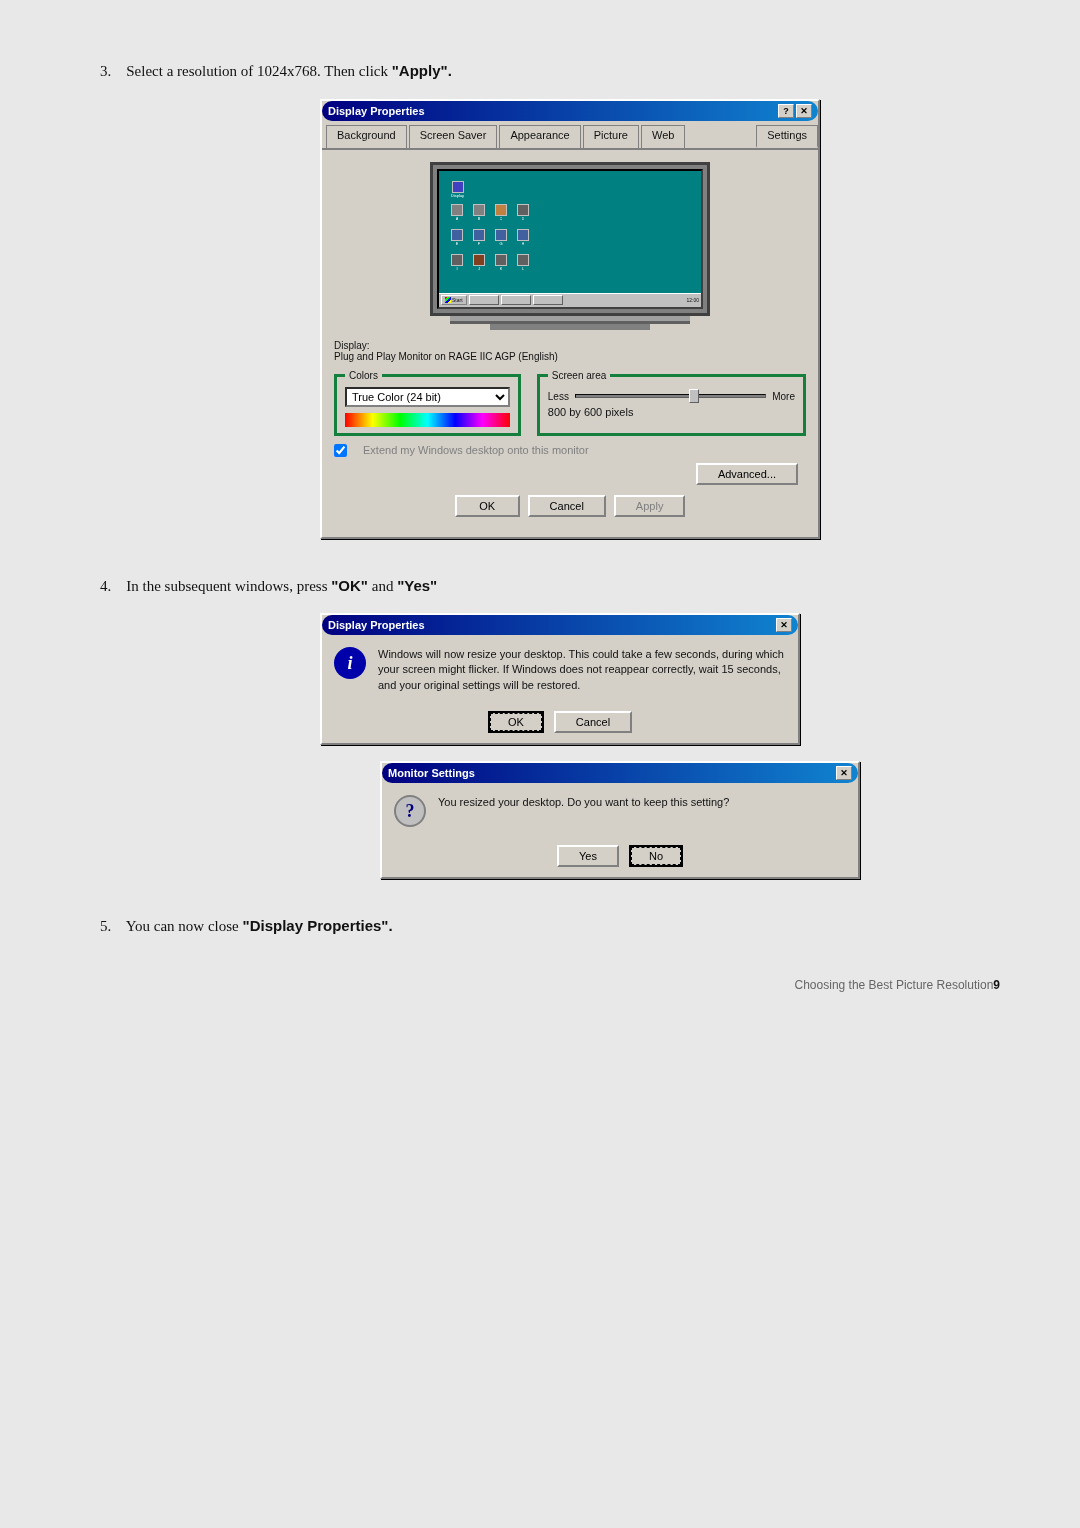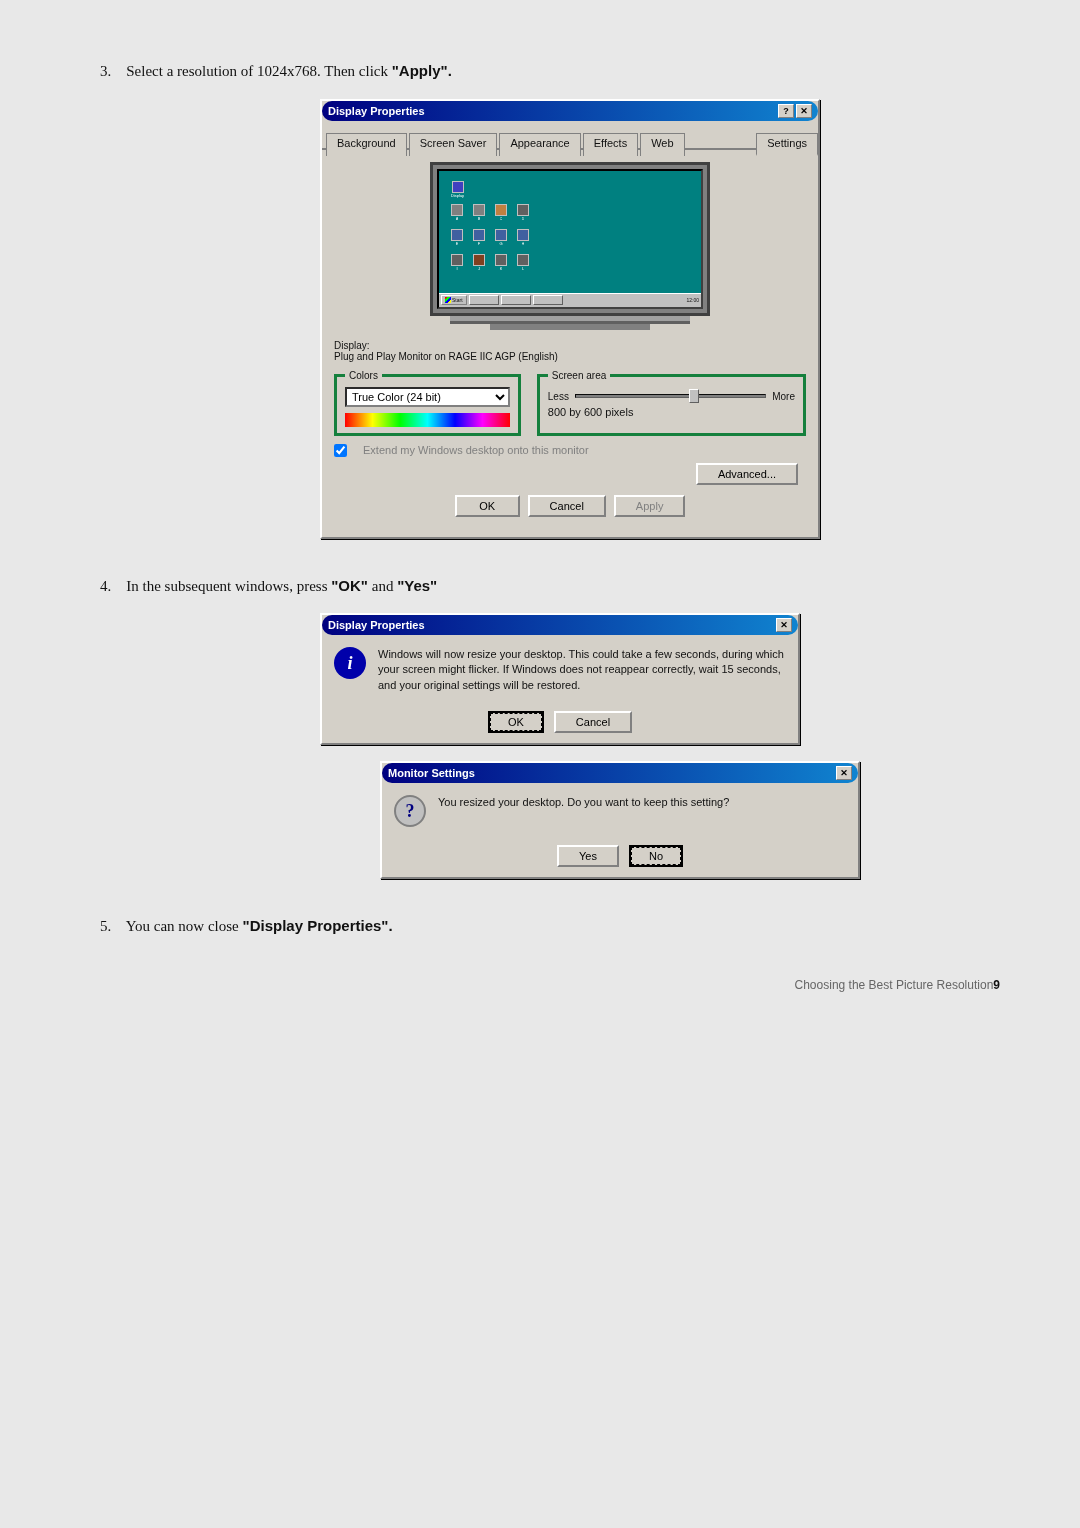--- a/index.html
+++ b/index.html
@@ -95,21 +95,21 @@
 
     .win-tab {
       padding: 3px 10px;
       background: #d4d0c8;
       border: 1px solid #808080;
       border-bottom: none;
       font-size: 11px;
       cursor: pointer;
       font-family: Arial, sans-serif;
       position: relative;
-      top: 8px;
+      top: 0;
     }
 
     .win-tab.active {
       background: #d4d0c8;
       border-bottom: 2px solid #d4d0c8;
       font-weight: normal;
       z-index: 1;
       padding-bottom: 5px;
     }
 
@@ -489,21 +489,21 @@
           <div class="win-btn-small">?</div>
           <div class="win-btn-small">✕</div>
         </div>
       </div>
 
       
       <div class="win-tabs">
         <div class="win-tab">Background</div>
         <div class="win-tab">Screen Saver</div>
         <div class="win-tab">Appearance</div>
-        <div class="win-tab">Effects</div>
+        <div class="win-tab">Picture</div>
         <div class="win-tab">Web</div>
         <div class="win-tab active win-tab-settings">Settings</div>
       </div>
 
       
       <div class="display-panel">
 
         <div class="monitor-preview">
           <div>
             <div class="monitor-outer">

